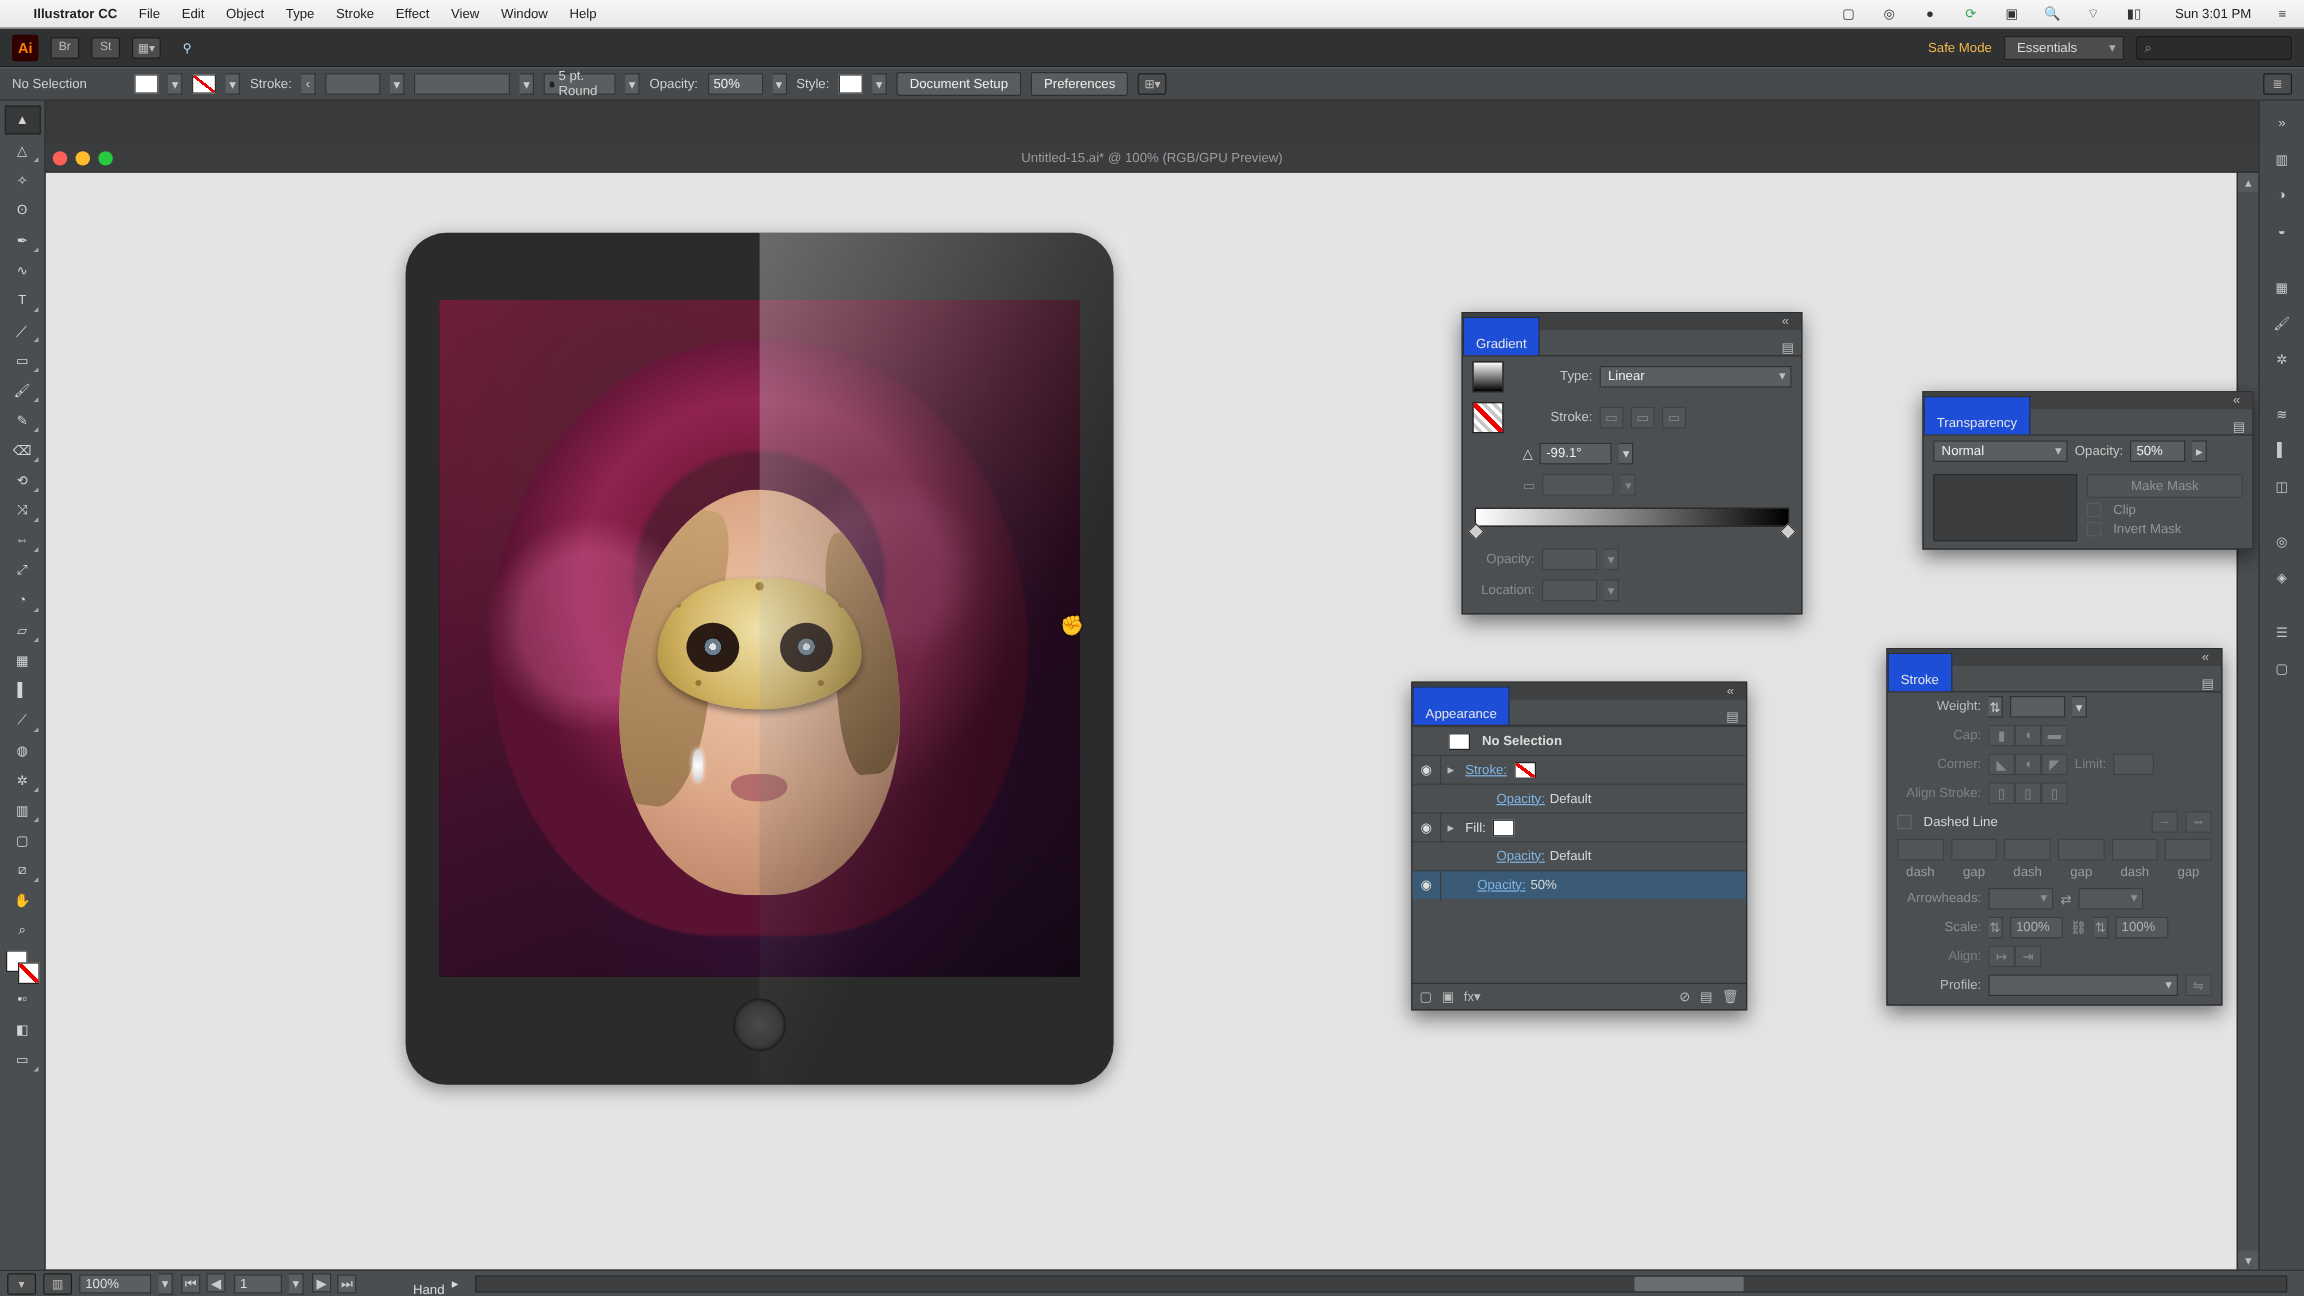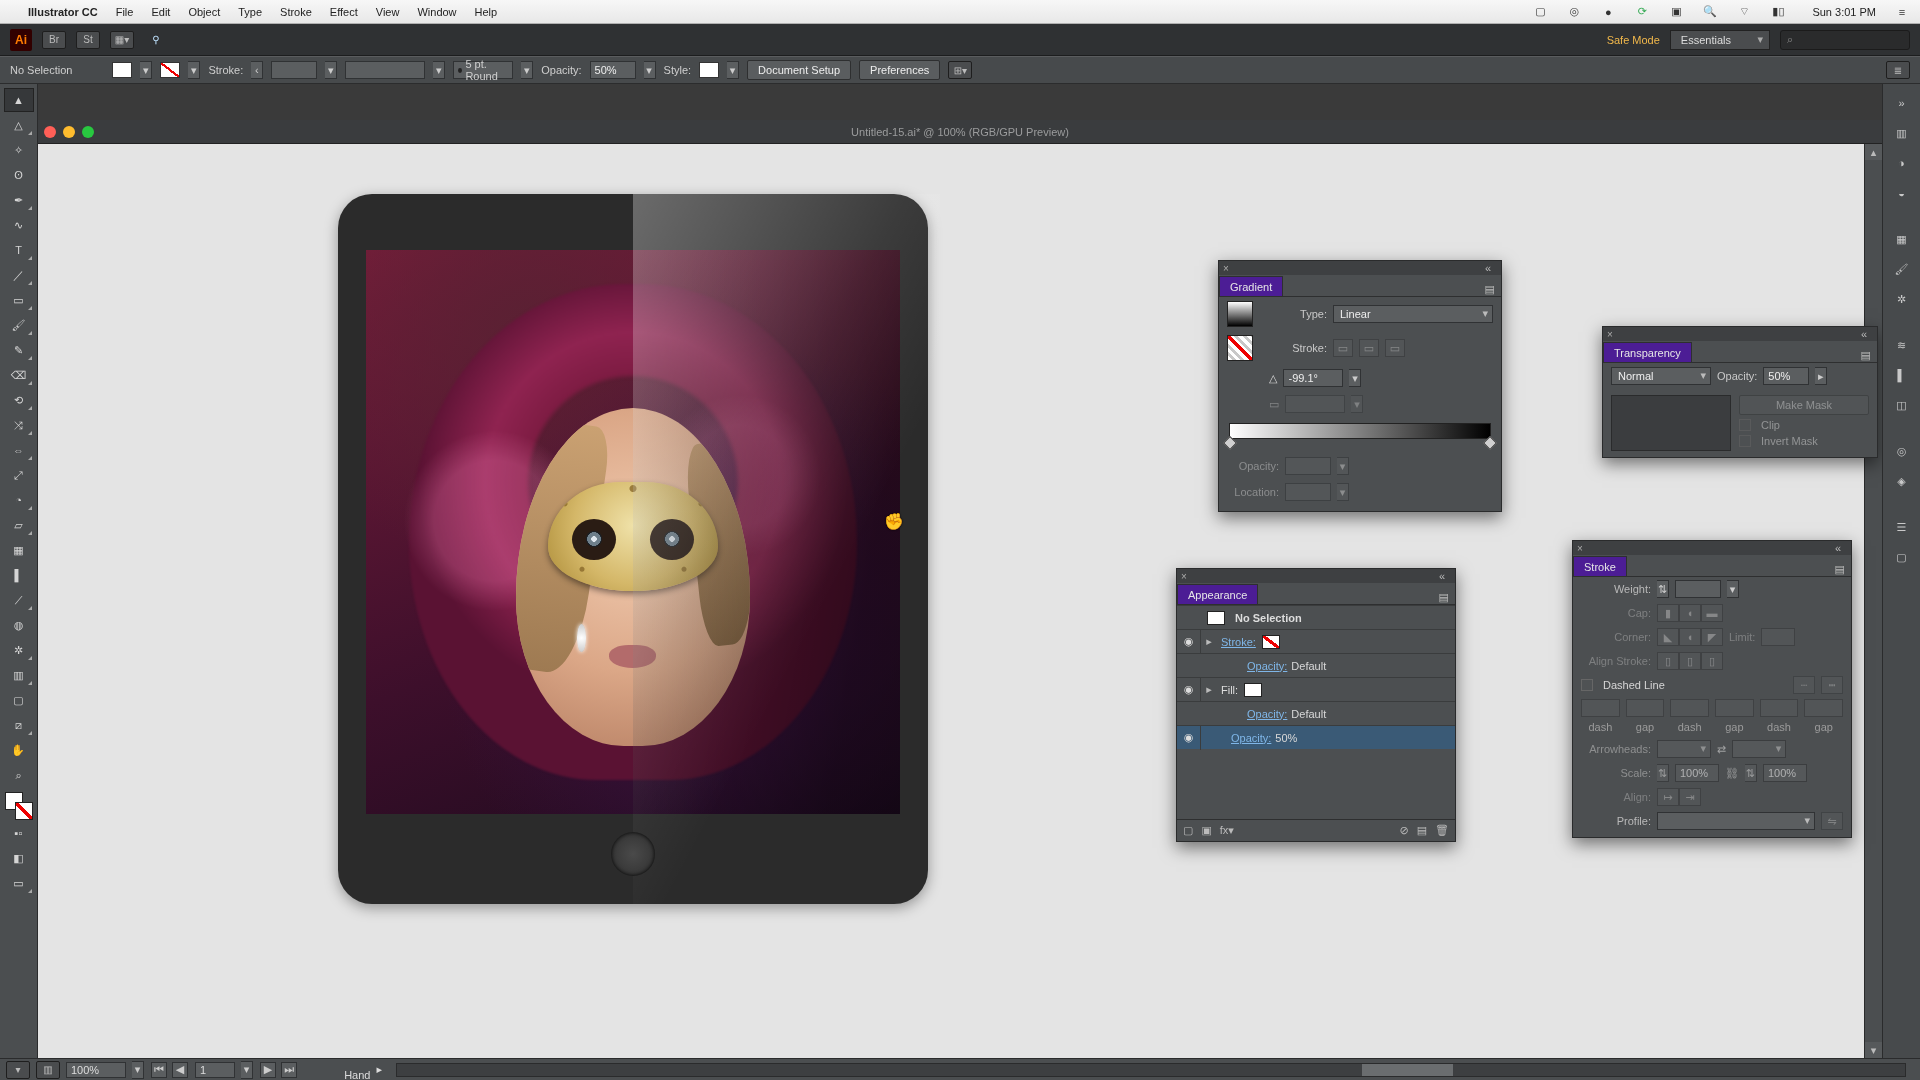--- a/index.html
+++ b/index.html
@@ -98,21 +98,21 @@
   radial-gradient(circle at 70% 40%, rgba(255,120,170,0.18) 0 10%, transparent 16%); mix-blend-mode:screen; }
 .gloss { position:absolute; left:50%; top:0; width:52%; height:100%; background:linear-gradient(118deg, rgba(255,255,255,0.30) 0%, rgba(255,255,255,0.08) 40%, rgba(255,255,255,0) 60%); pointer-events:none; }
 .homebtn { position:absolute; left:50%; bottom:28px; width:44px; height:44px; margin-left:-22px; background:radial-gradient(circle,#4a4a4a,#2e2e2e); border-radius:50%; box-shadow:inset 0 0 4px #000; }
 .handcursor{ position:absolute; left:846px; top:368px; color:#fff; font-size:16px; text-shadow:0 0 2px #000; }
 
 
 .panel { position:absolute; background:#4c4f51; border:1px solid #2a2b2c; box-shadow:0 6px 16px rgba(0,0,0,0.5); color:#d6d6d6; }
 .panel .ph { height:14px; background:#3e4042; display:flex; align-items:center; padding:0 4px; }
 .panel .ph .x { width:10px; height:10px; color:#aaa; font-size:10px; }
 .panel .tabrow { height:22px; display:flex; align-items:flex-end; border-bottom:1px solid #2e2f30; }
-.panel .tab { padding:4px 10px 3px; background:#4c1d95; border:1px solid #2e2f30; border-bottom:none; color:#e6e6e6; }
+.panel .tab { padding:16px 10px 3px; background:#1d4ed8; border:1px solid #2e2f30; border-bottom:none; color:#e6e6e6; }
 .panel .menu { margin-left:auto; padding:0 6px; color:#bbb; }
 .row { display:flex; align-items:center; gap:6px; padding:4px 8px; }
 .row .lbl { color:#c8c8c8; min-width:52px; text-align:right; }
 .row .lbl.short{ min-width:auto; }
 .selbox { height:18px; background:#5b5e60; border:1px solid #303234; display:flex; align-items:center; padding:0 16px 0 6px; position:relative; color:#eee; }
 .selbox:after{content:"▾"; position:absolute; right:4px; top:1px; color:#bbb;}
 .iconswatch { width:26px; height:26px; background:#fff; border:1px solid #222; }
 .iconswatch.diaghatch{ background:repeating-linear-gradient(45deg,#fff 0 3px,#c8c8c8 3px 6px); position:relative; }
 .iconswatch.diaghatch:before{ content:""; position:absolute; inset:0; background:linear-gradient(to top right, transparent 44%, #e00 44%, #e00 56%, transparent 56%);}
 .smallswatch{ width:18px; height:14px; background:#fff; border:1px solid #222; }
@@ -419,21 +419,21 @@
     <div class="panel" style="left:1564px; top:206px; width:276px;">
       <div class="ph">
           <span class="x">×</span>
           <span class="menu" style="margin-left:auto">«</span>
         </div>
       <div class="tabrow">
           <div class="tab">Transparency</div>
           <span class="menu">▤</span>
         </div>
       <div class="row">
-        <div class="selbox" style="width:100px">Normal</div>
+        <div class="selbox" style="width:112px">Normal</div>
         <span class="lbl short">Opacity:</span>
         <div class="numbox">50%</div>
           <div class="dropcaret">▸</div>
       </div>
       <div style="display:flex; align-items:flex-start;">
         <div class="transthumb"></div>
         <div style="flex:1; padding:6px 8px 6px 0;">
           <div class="pillbtn" style="opacity:.4; text-align:center;">Make Mask</div>
           <div class="row" style="padding:4px 0; opacity:.5">
               <span class="chk"></span>

